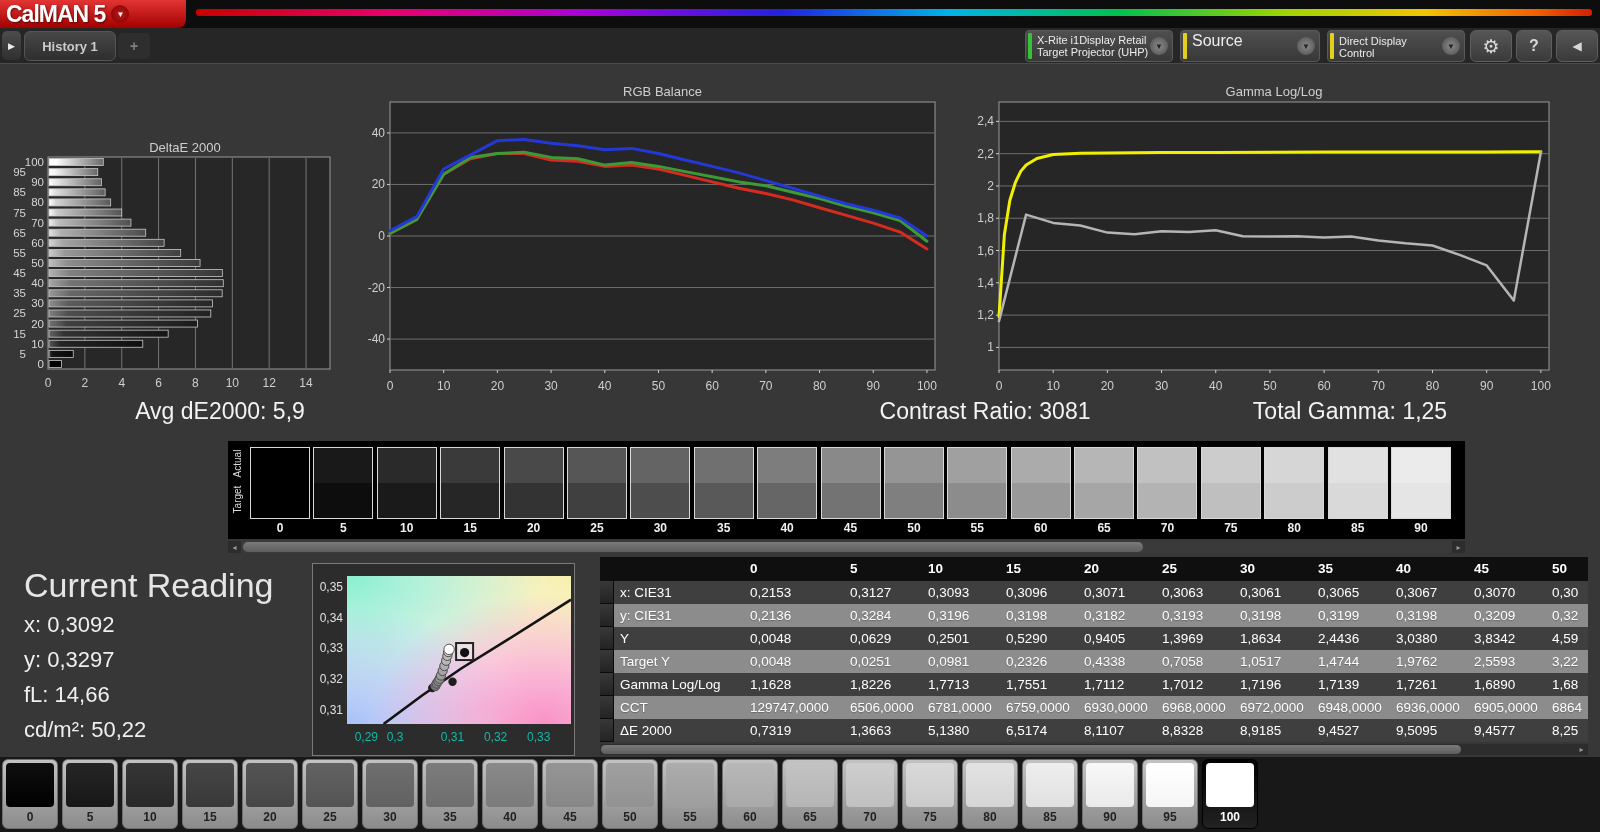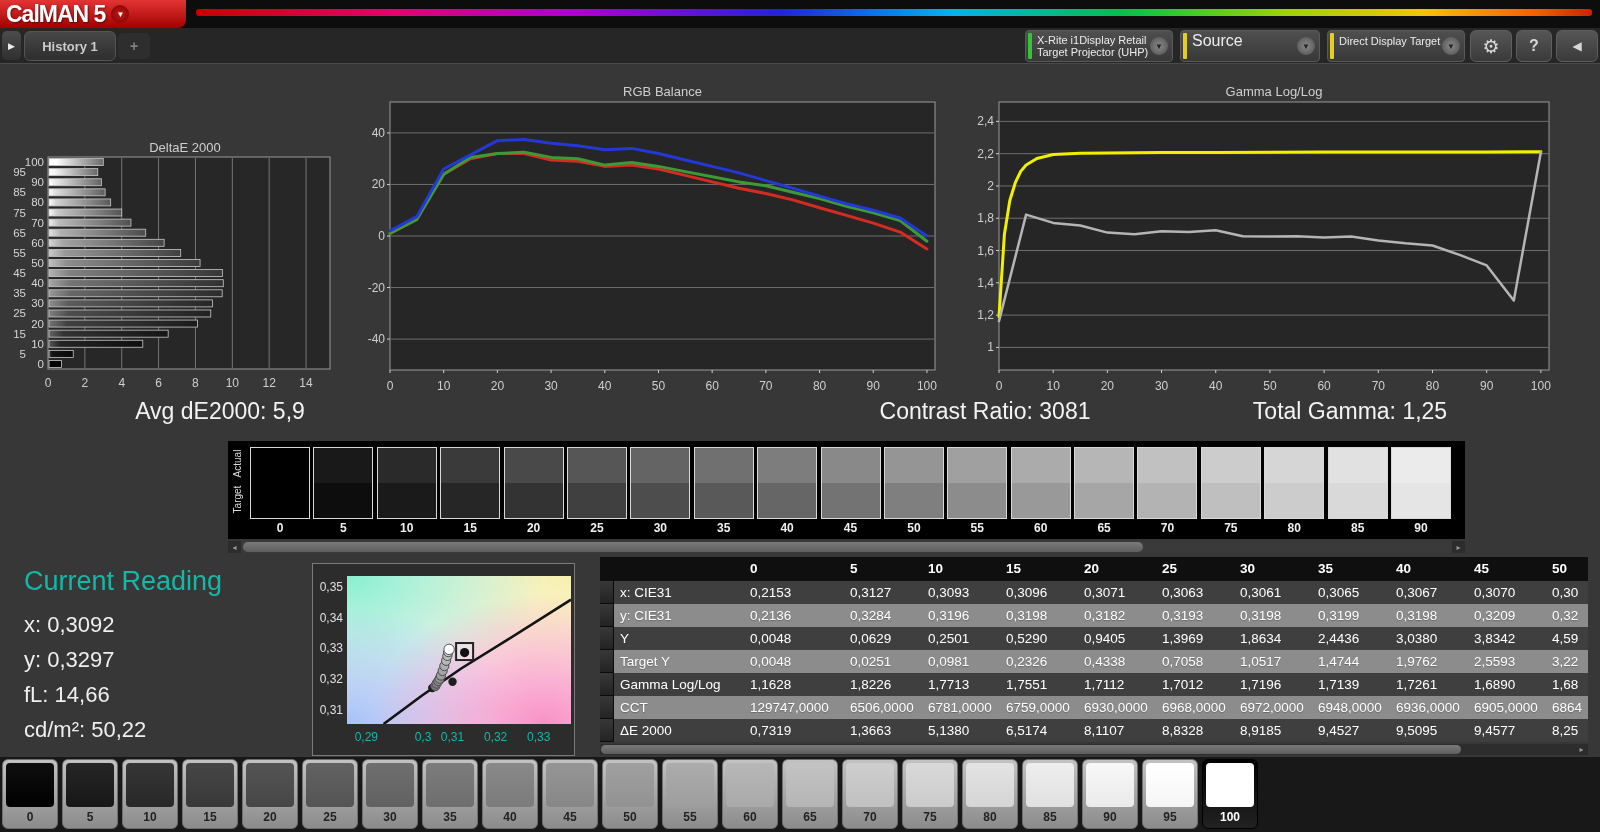--- a/index.html
+++ b/index.html
@@ -48,21 +48,21 @@
   .gsw{width:60px;margin-right:3.4px;flex:none;}
   .gsw .box{height:72px;border:1px solid #d8d8d8;box-sizing:border-box;}
   .gsw .half{height:50%;}
   .gsw .lbl{text-align:center;color:#f0f0f0;font-size:12px;font-weight:700;margin-top:2px;}
   .hscroll{position:absolute;height:12px;background:#3a3a3a;border-radius:2px;}
   .hs-arrow{position:absolute;top:0;width:13px;height:12px;background:#2c2c2c;color:#999;font-size:8px;
         display:flex;align-items:center;justify-content:center;cursor:pointer;}
   .hs-thumb{position:absolute;top:1px;height:10px;background:linear-gradient(#7a7a7a,#5e5e5e);border-radius:5px;cursor:pointer;}
 
   
-  .cr-title{position:absolute;left:24px;top:566px;font-size:27px;color:#14b8a6;}
+  .cr-title{position:absolute;left:24px;top:566px;font-size:34px;color:#e5e5e5;}
   .cr-item{position:absolute;left:24px;font-size:22px;color:#efefef;}
 
   
   .cie-panel{position:absolute;left:312px;top:563px;width:263px;height:193px;background:#2c2c2c;border:1px solid #7a7a7a;box-sizing:border-box;}
   .cie-plot{position:absolute;left:34px;top:12px;width:224px;height:148px;
      background:
        radial-gradient(at 88% 100%, rgba(248,140,195,.95), rgba(248,140,195,0) 62%),
        radial-gradient(at 0% 100%, rgba(150,185,248,.85), rgba(150,185,248,0) 55%),
        radial-gradient(at 0% 0%, rgba(130,240,205,.95), rgba(130,240,205,0) 62%),
        radial-gradient(at 100% 0%, rgba(246,240,170,.95), rgba(246,240,170,0) 58%),
@@ -118,21 +118,21 @@
       </span>
       <span class="dd-arrow">▼</span>
     </div>
     <div class="dd" style="left:1180px;width:140px;">
       <span class="accent" style="background:#e3cf1d;"></span>
       <span class="dd-text" style="font-size:16px;align-self:flex-start;margin-top:4px;">Source</span>
       <span class="dd-arrow">▼</span>
     </div>
     <div class="dd" style="left:1327px;width:138px;">
       <span class="accent" style="background:#e3cf1d;"></span>
-      <span class="dd-text" style="font-size:11px;align-self:flex-start;margin-top:4px;">Direct Display Target</span>
+      <span class="dd-text" style="font-size:11px;align-self:flex-start;margin-top:4px;">Direct Display Control</span>
       <span class="dd-arrow">▼</span>
     </div>
     <div class="icon-btn" style="left:1470px;width:42px;font-size:19px;">
         <span>⚙</span>
       </div>
     <div class="icon-btn" style="left:1516px;width:36px;font-size:16px;font-weight:700;">
         <span>?</span>
       </div>
     <div class="icon-btn" style="left:1556px;width:42px;font-size:12px;">
         <span>◀</span>
@@ -585,21 +585,21 @@
           <circle cx="99.07692307692307" cy="84.7916666666666" r="4.6" fill="rgb(183,183,183)" stroke="#4a4a4a" stroke-width="1"></circle>
           <circle cx="100.36923076923085" cy="79.85833333333329" r="4.6" fill="rgb(192,192,192)" stroke="#4a4a4a" stroke-width="1"></circle>
           <circle cx="101.23076923076923" cy="76.15833333333336" r="4.6" fill="rgb(201,201,201)" stroke="#4a4a4a" stroke-width="1"></circle>
           <rect x="109.10000000000011" y="67.04166666666657" width="17" height="17" fill="rgba(255,255,255,.25)" stroke="#222" stroke-width="2"></rect>
           <circle cx="117.60000000000011" cy="76.54166666666657" r="4.6" fill="#111"></circle>
           <circle cx="102.09230769230759" cy="73.38333333333333" r="5.2" fill="#fff" stroke="#555" stroke-width="1"></circle>
         </svg>
     </div>
     <div id="cie-xlabels">
         <div class="cie-xlab" style="left: 33.3846px;">0,29</div>
-        <div class="cie-xlab" style="left: 90px;">0,3</div>
+        <div class="cie-xlab" style="left: 62px;">0,3</div>
         <div class="cie-xlab" style="left: 119.538px;">0,31</div>
         <div class="cie-xlab" style="left: 162.615px;">0,32</div>
         <div class="cie-xlab" style="left: 205.692px;">0,33</div>
       </div>
   </div>
 
   <div class="dtable" id="dtable">
       <div class="trow thead">
         <div class="tcell gut" style="width: 14px; flex: 0 0 auto;"></div>
         <div class="tcell" style="width: 128px; flex: 0 0 auto; padding-left: 6px;"></div>

